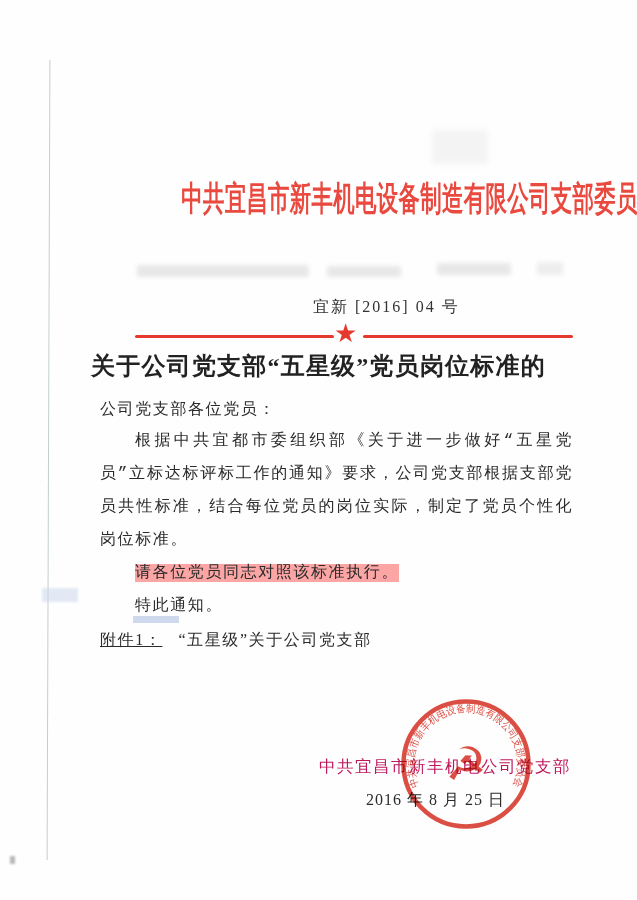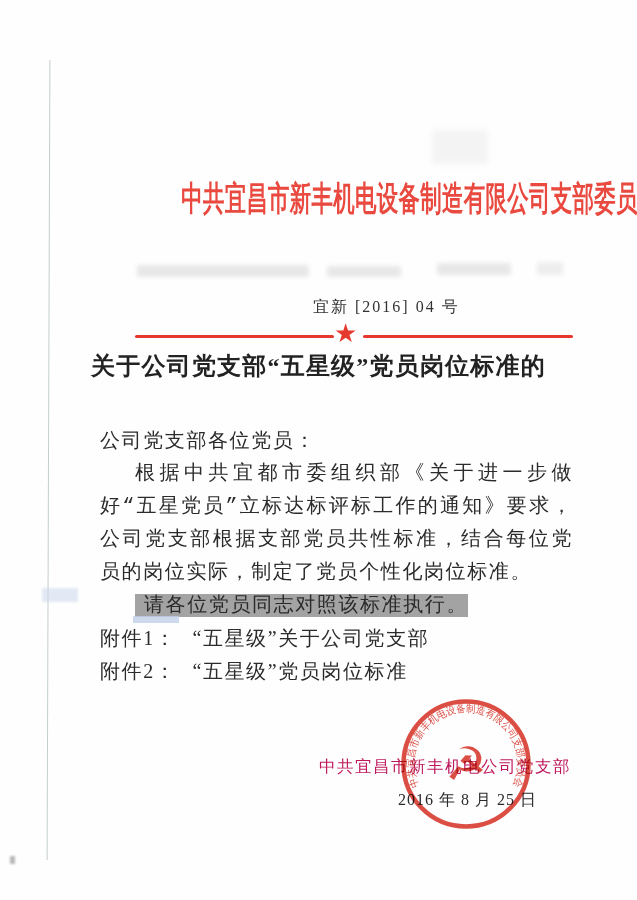--- a/index.html
+++ b/index.html
@@ -52,36 +52,36 @@
   
   .doc-title {
     position:absolute; top:348px; left:0; width:637px;
     text-align:center; 
     font-size:24px; font-weight:bold; color:#222;
     letter-spacing:1.2px; line-height:36px;
   }
   .doc-title .line2 { letter-spacing:1.2px; }
   
   .body-text {
-    position:absolute; left:100px; top:424px; width:473px;
-    font-size:20px; line-height:33px; letter-spacing:1.6px;
+    position:absolute; left:100px; top:392px; width:473px;
+    font-size:16px; line-height:33px; letter-spacing:1.6px;
     text-align:justify; color:#2b2b2b;
   }
   .body-text p { margin:0; }
   .indent2 { text-indent:35px;font-family:Liberation Mono, monospace; }
-  .hl { background:#a3a3a3;padding-left:9px; }
+  .hl { background:#fca5a5; }
   .hl-frag { position:absolute; left:133px; top:616px; width:46px; height:7px; background:#c3cfe8; opacity:0.8; }
-  .attachment .att-label { margin-right:16px; }
+  .attachment .att-label { margin-right:16px;text-decoration:underline; }
   
   .sig-org {
     position:absolute; left:296px; top:756px;
     font-size:16.5px; letter-spacing:1.5px; white-space:nowrap; color:#be185d;margin-left:23px;
   }
   .sig-date {
-    position:absolute; left:398px; top:790px;
+    position:absolute; left:366px; top:790px;
     font-size:16px; letter-spacing:1px; white-space:nowrap; color:#2b2b2b;font-family:Liberation Serif, serif;
   }
   
   .seal {
     position:absolute; left:396px; top:694px; width:140px; height:140px;
     mix-blend-mode:multiply; opacity:0.88;
   }
   .seal text { font-family:"DejaVu Sans",sans-serif; }
 </style>
 </head>
@@ -109,22 +109,22 @@
   <div class="rule right"></div>
 
   <div class="doc-title">
     <div class="line1">关于公司党支部“五星级”党员岗位标准的</div>
   </div>
 
   <div class="body-text">
     <p>公司党支部各位党员：</p>
     <p class="indent2">根据中共宜都市委组织部《关于进一步做好“五星党员”立标达标评标工作的通知》要求，公司党支部根据支部党员共性标准，结合每位党员的岗位实际，制定了党员个性化岗位标准。</p>
     <p class="indent2"><span class="hl">请各位党员同志对照该标准执行。</span></p>
+    <p class="indent2">特此通知。</p>
     <p class="attachment"><span class="att-label">附件1：</span><span>“五星级”关于公司党支部</span></p>
-    <p class="attachment"><span class="att-label">附件2：</span><span>“五星级”党员岗位标准</span></p>
   </div>
   <div class="hl-frag"></div>
 
   <div class="sig-org">中共宜昌市新丰机电公司党支部</div>
   <div class="sig-date">2016 年 8 月 25 日</div>
 
   <svg class="seal" viewBox="0 0 140 140">
     <circle cx="70" cy="70" r="62.5" fill="none" stroke="#d8352a" stroke-width="4.5"></circle>
     <defs>
       <path id="ringPath" d="M 22.9 92 A 52 52 0 1 1 117.1 92" fill="none"></path>

